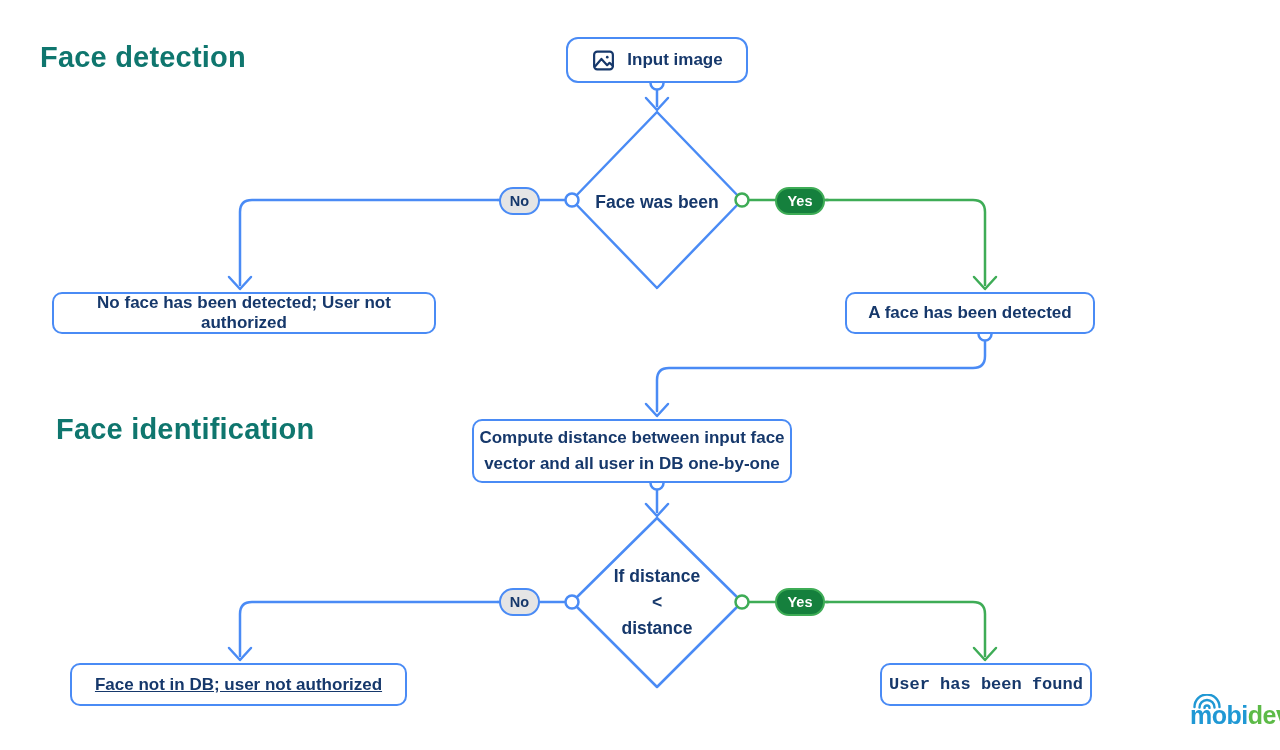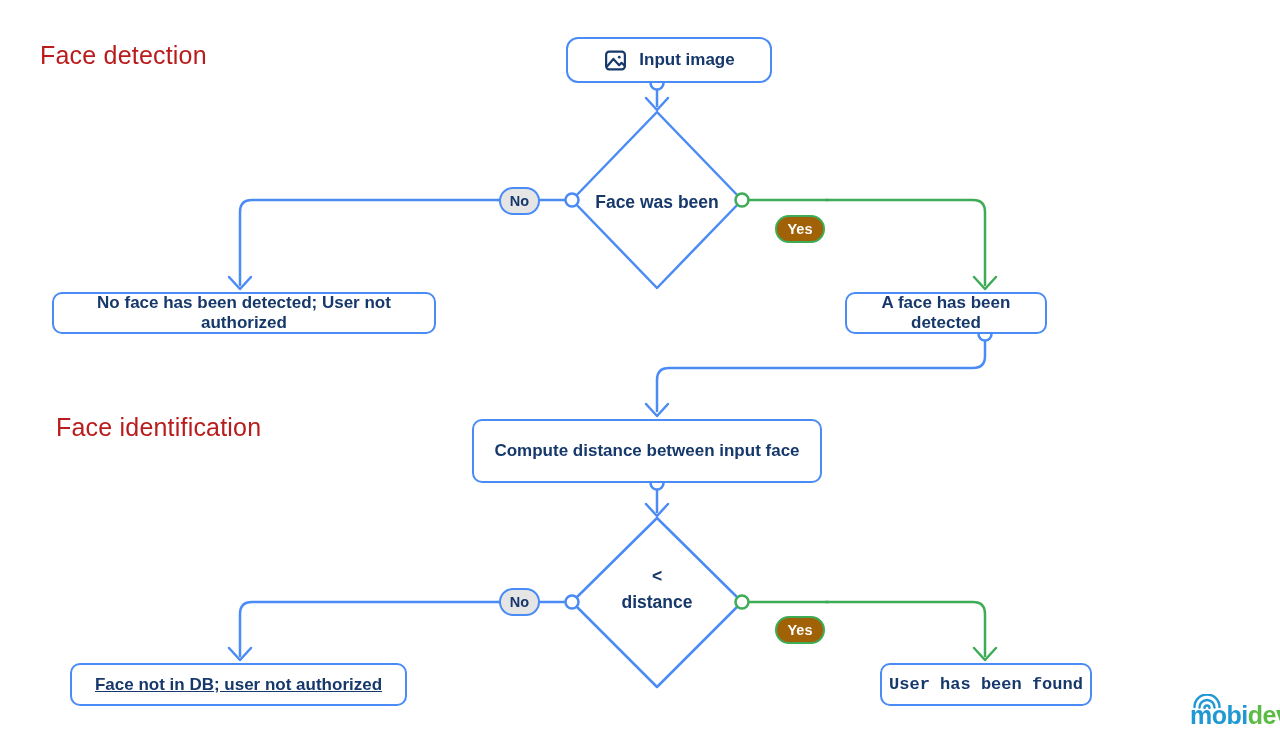--- a/index.html
+++ b/index.html
@@ -12,23 +12,23 @@
     font-family: "Liberation Sans", sans-serif;
     overflow: hidden;
   }
   .svg-layer {
     position: absolute;
     left: 0; top: 0;
     width: 1280px; height: 750px;
   }
   .heading {
     position: absolute;
-    color: #b91c1c;
-    font-size: 25px;
-    font-weight: 400;
+    color: #0f766e;
+    font-size: 29px;
+    font-weight: 700;
     letter-spacing: 0.2px;
   }
   .node {
     position: absolute;
     border: 2.5px solid #4A8BF5;
     border-radius: 10px;
     background: #ffffff;
     color: #16386B;
     font-size: 17px;
     font-weight: 600;
@@ -58,24 +58,23 @@
     display: flex;
     align-items: center;
     justify-content: center;
   }
   .pill.no {
     background: #e5e5e5;
     border: 2.5px solid #4A8BF5;
     color: #16386B;
   }
   .pill.yes {
-    background: #a16207;
+    background: #15803d;
     border: 2.5px solid #3EAC56;
     color: #ffffff;
-    margin-top: 28px;
   }
   .logo {
     position: absolute;
     left: 1154px;
     top: 701px;
     font-size: 25px;
     font-weight: 700;
     letter-spacing: -0.5px;
     margin-left: 36px;
   }
@@ -127,44 +126,46 @@
     <circle cx="742" cy="200" r="6.5" fill="#ffffff" stroke="#3EAC56" stroke-width="2.5"></circle>
     <circle cx="985" cy="334" r="6.5" fill="#ffffff" stroke="#4A8BF5" stroke-width="2.5"></circle>
     <circle cx="657" cy="483" r="6.5" fill="#ffffff" stroke="#4A8BF5" stroke-width="2.5"></circle>
     <circle cx="572" cy="602" r="6.5" fill="#ffffff" stroke="#4A8BF5" stroke-width="2.5"></circle>
     <circle cx="742" cy="602" r="6.5" fill="#ffffff" stroke="#3EAC56" stroke-width="2.5"></circle>
   </svg>
 
   <div class="heading" style="left:40px; top:41px;">Face detection</div>
   <div class="heading" style="left:56px; top:413px;">Face identification</div>
 
-  <div class="node input" style="left:566px; top:37px; width:206px; height:46px;">
+  <div class="node input" style="left:566px; top:37px; width:182px; height:46px;">
     <svg width="25" height="25" viewBox="0 0 24 24" fill="none" stroke="#16386B" stroke-width="2.1" stroke-linecap="round" stroke-linejoin="round">
       <rect x="3" y="3.5" width="18" height="17" rx="3"></rect>
       <circle cx="15.6" cy="8.8" r="1.25" fill="#16386B" stroke="none"></circle>
       <path d="M4 17.5 L10 10.5 L15.5 16.5 L17.8 14.2 L21 17.2"></path>
     </svg>
     <span>Input image</span>
   </div>
 
   <div class="diamond-label" style="left:552px; top:189px; width:210px;">Face was been</div>
 
   <div class="pill no" style="left:499px; top:187px; width:41px; height:28px;">No</div>
   <div class="pill yes" style="left:775px; top:187px; width:50px; height:28px;">Yes</div>
 
   <div class="node" style="left:52px; top:292px; width:384px; height:42px;">No face has been detected; User not authorized</div>
-  <div class="node" style="left:845px; top:292px; width:202px; height:42px;">A face has been detected</div>
+  <div class="node" style="left:845px; top:292px; width:250px; height:42px;">A face has been detected</div>
 
-  <div class="node" style="left:472px; top:419px; width:350px; height:64px;">
+  <div class="node" style="left:472px; top:419px; width:320px; height:64px;">
     <div class="two-line">
       <div>Compute distance between input face</div>
+      <div>vector and all user in DB one-by-one</div>
     </div>
   </div>
 
   <div class="diamond-label" style="left:572px; top:563px; width:170px;">
+    <div>If distance</div>
     <div>&lt;</div>
     <div>distance</div>
   </div>
 
   <div class="pill no" style="left:499px; top:588px; width:41px; height:28px;">No</div>
   <div class="pill yes" style="left:775px; top:588px; width:50px; height:28px;">Yes</div>
 
   <div class="node" style="left:70px; top:663px; width:337px; height:43px;text-decoration:underline;">Face not in DB; user not authorized</div>
   <div class="node" style="left:880px; top:663px; width:212px; height:43px;font-family:Liberation Mono, monospace;">User has been found</div>
 

